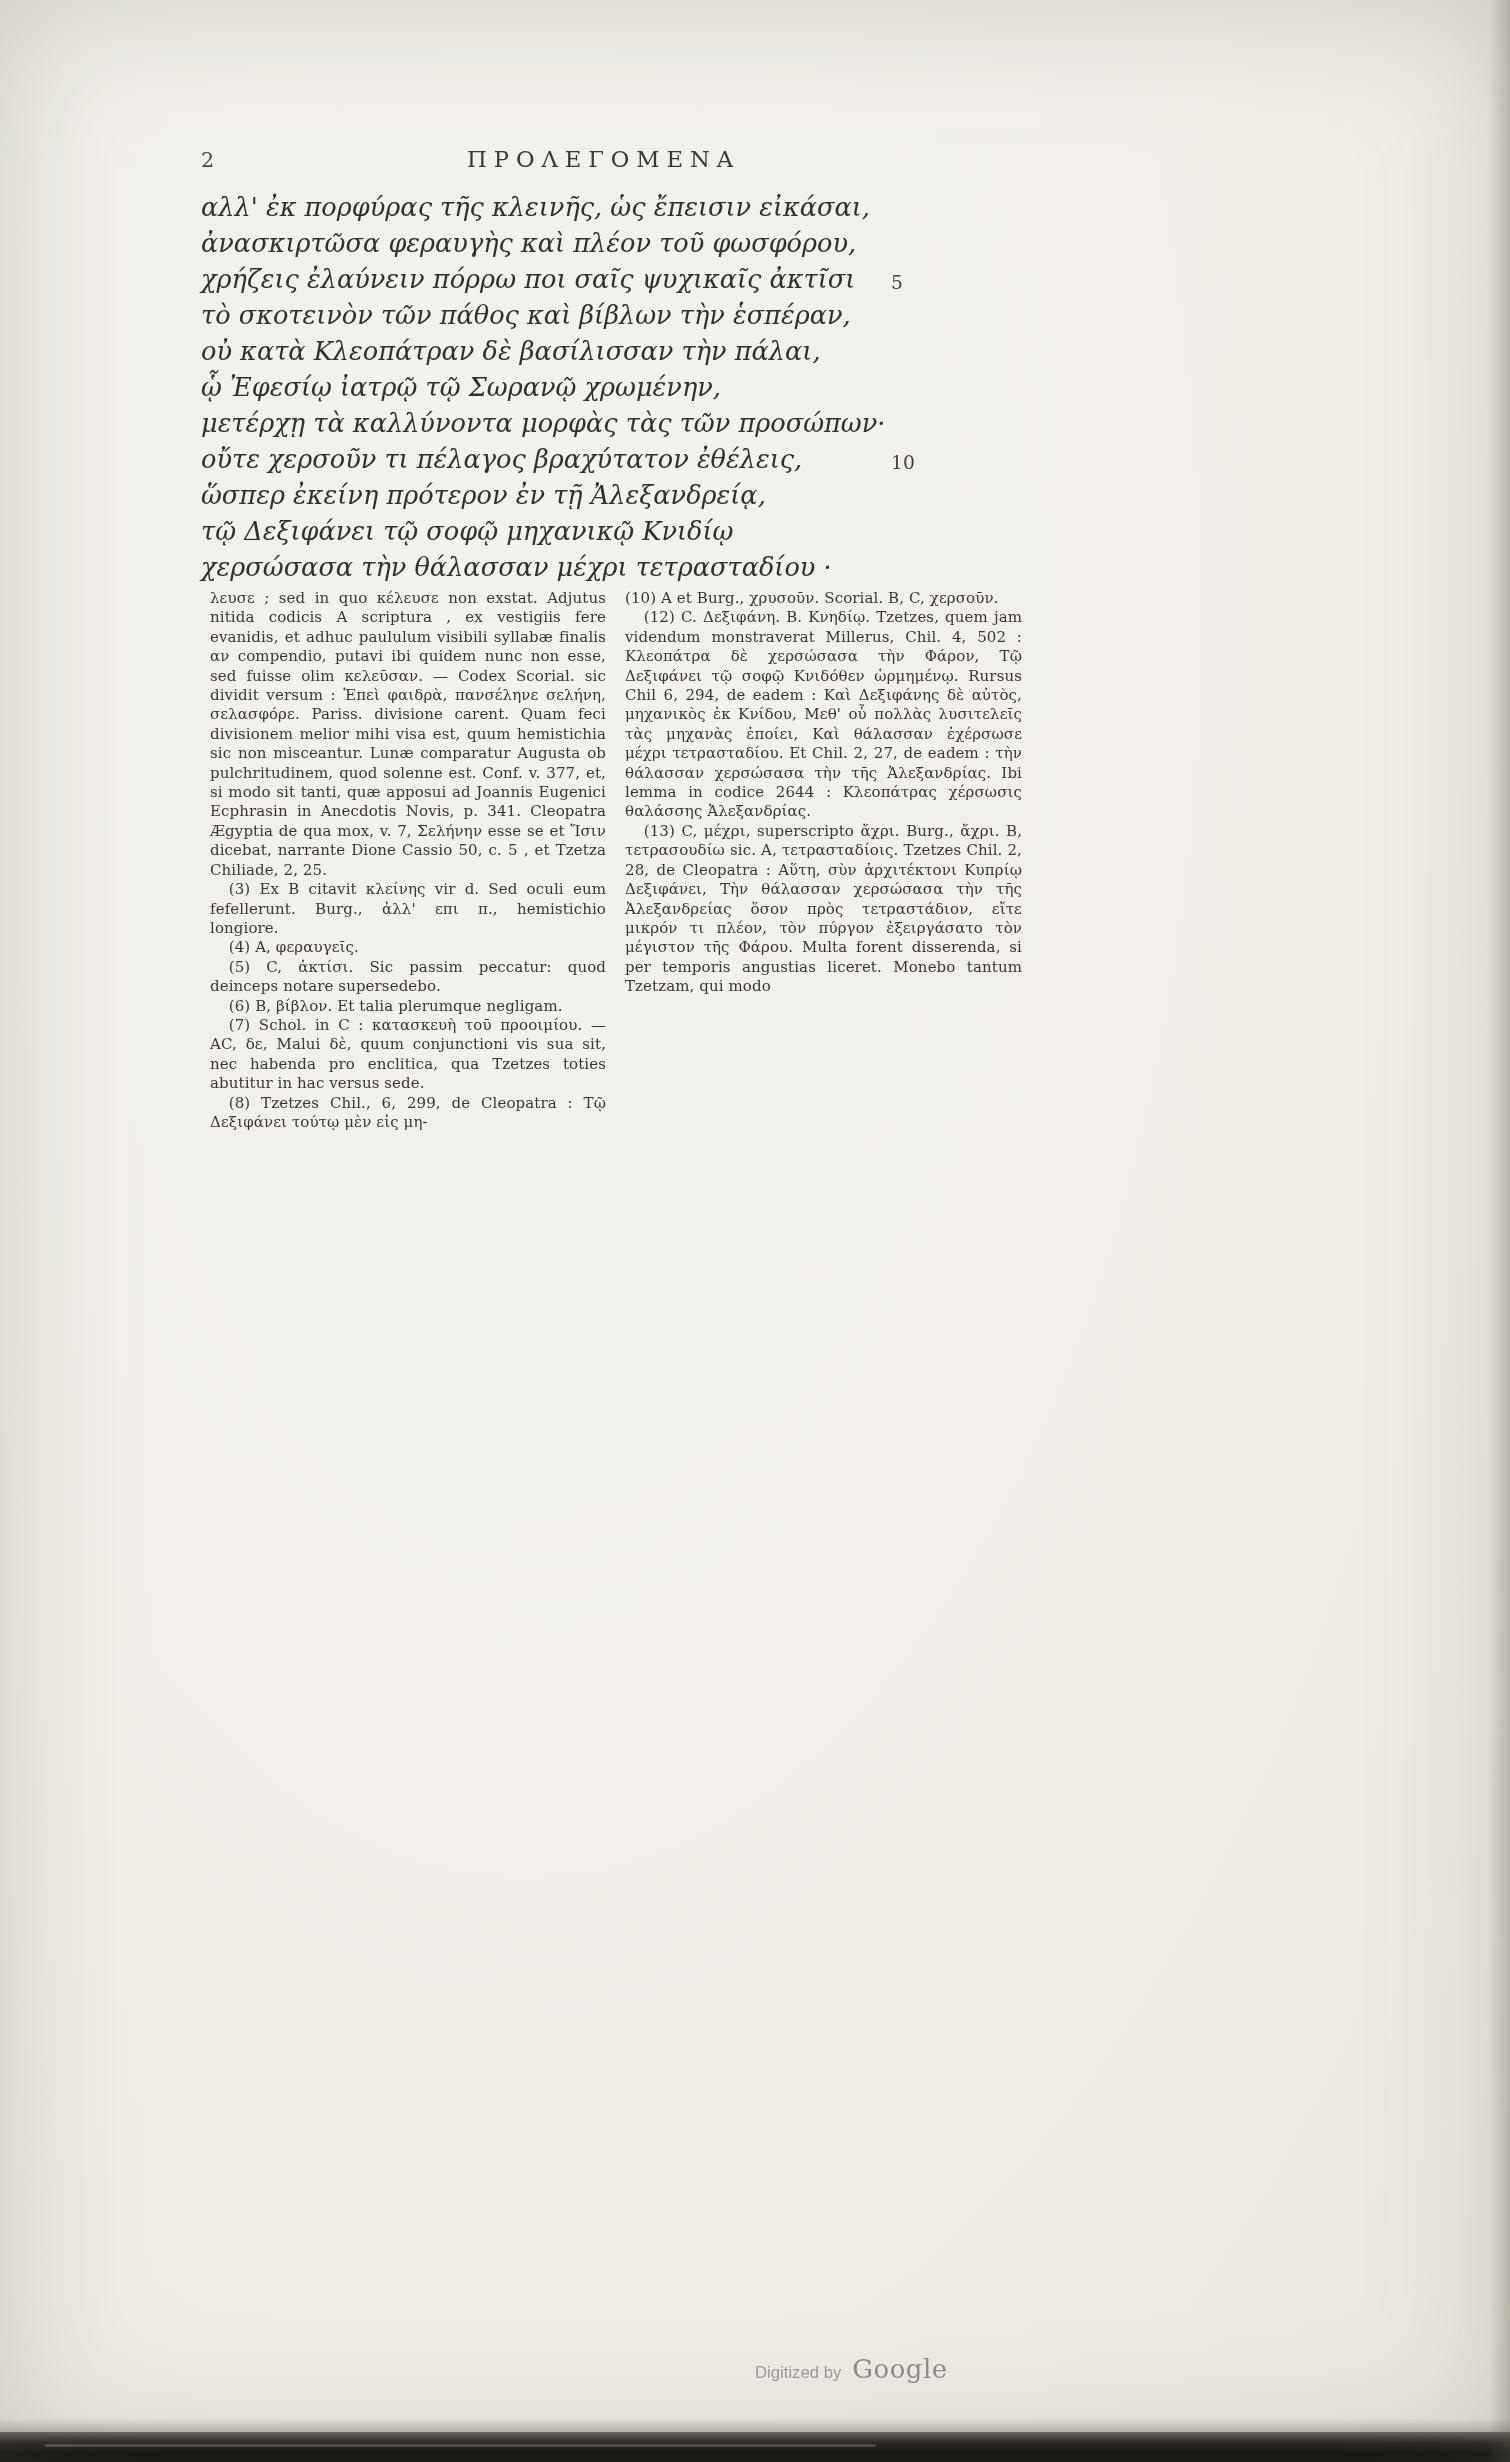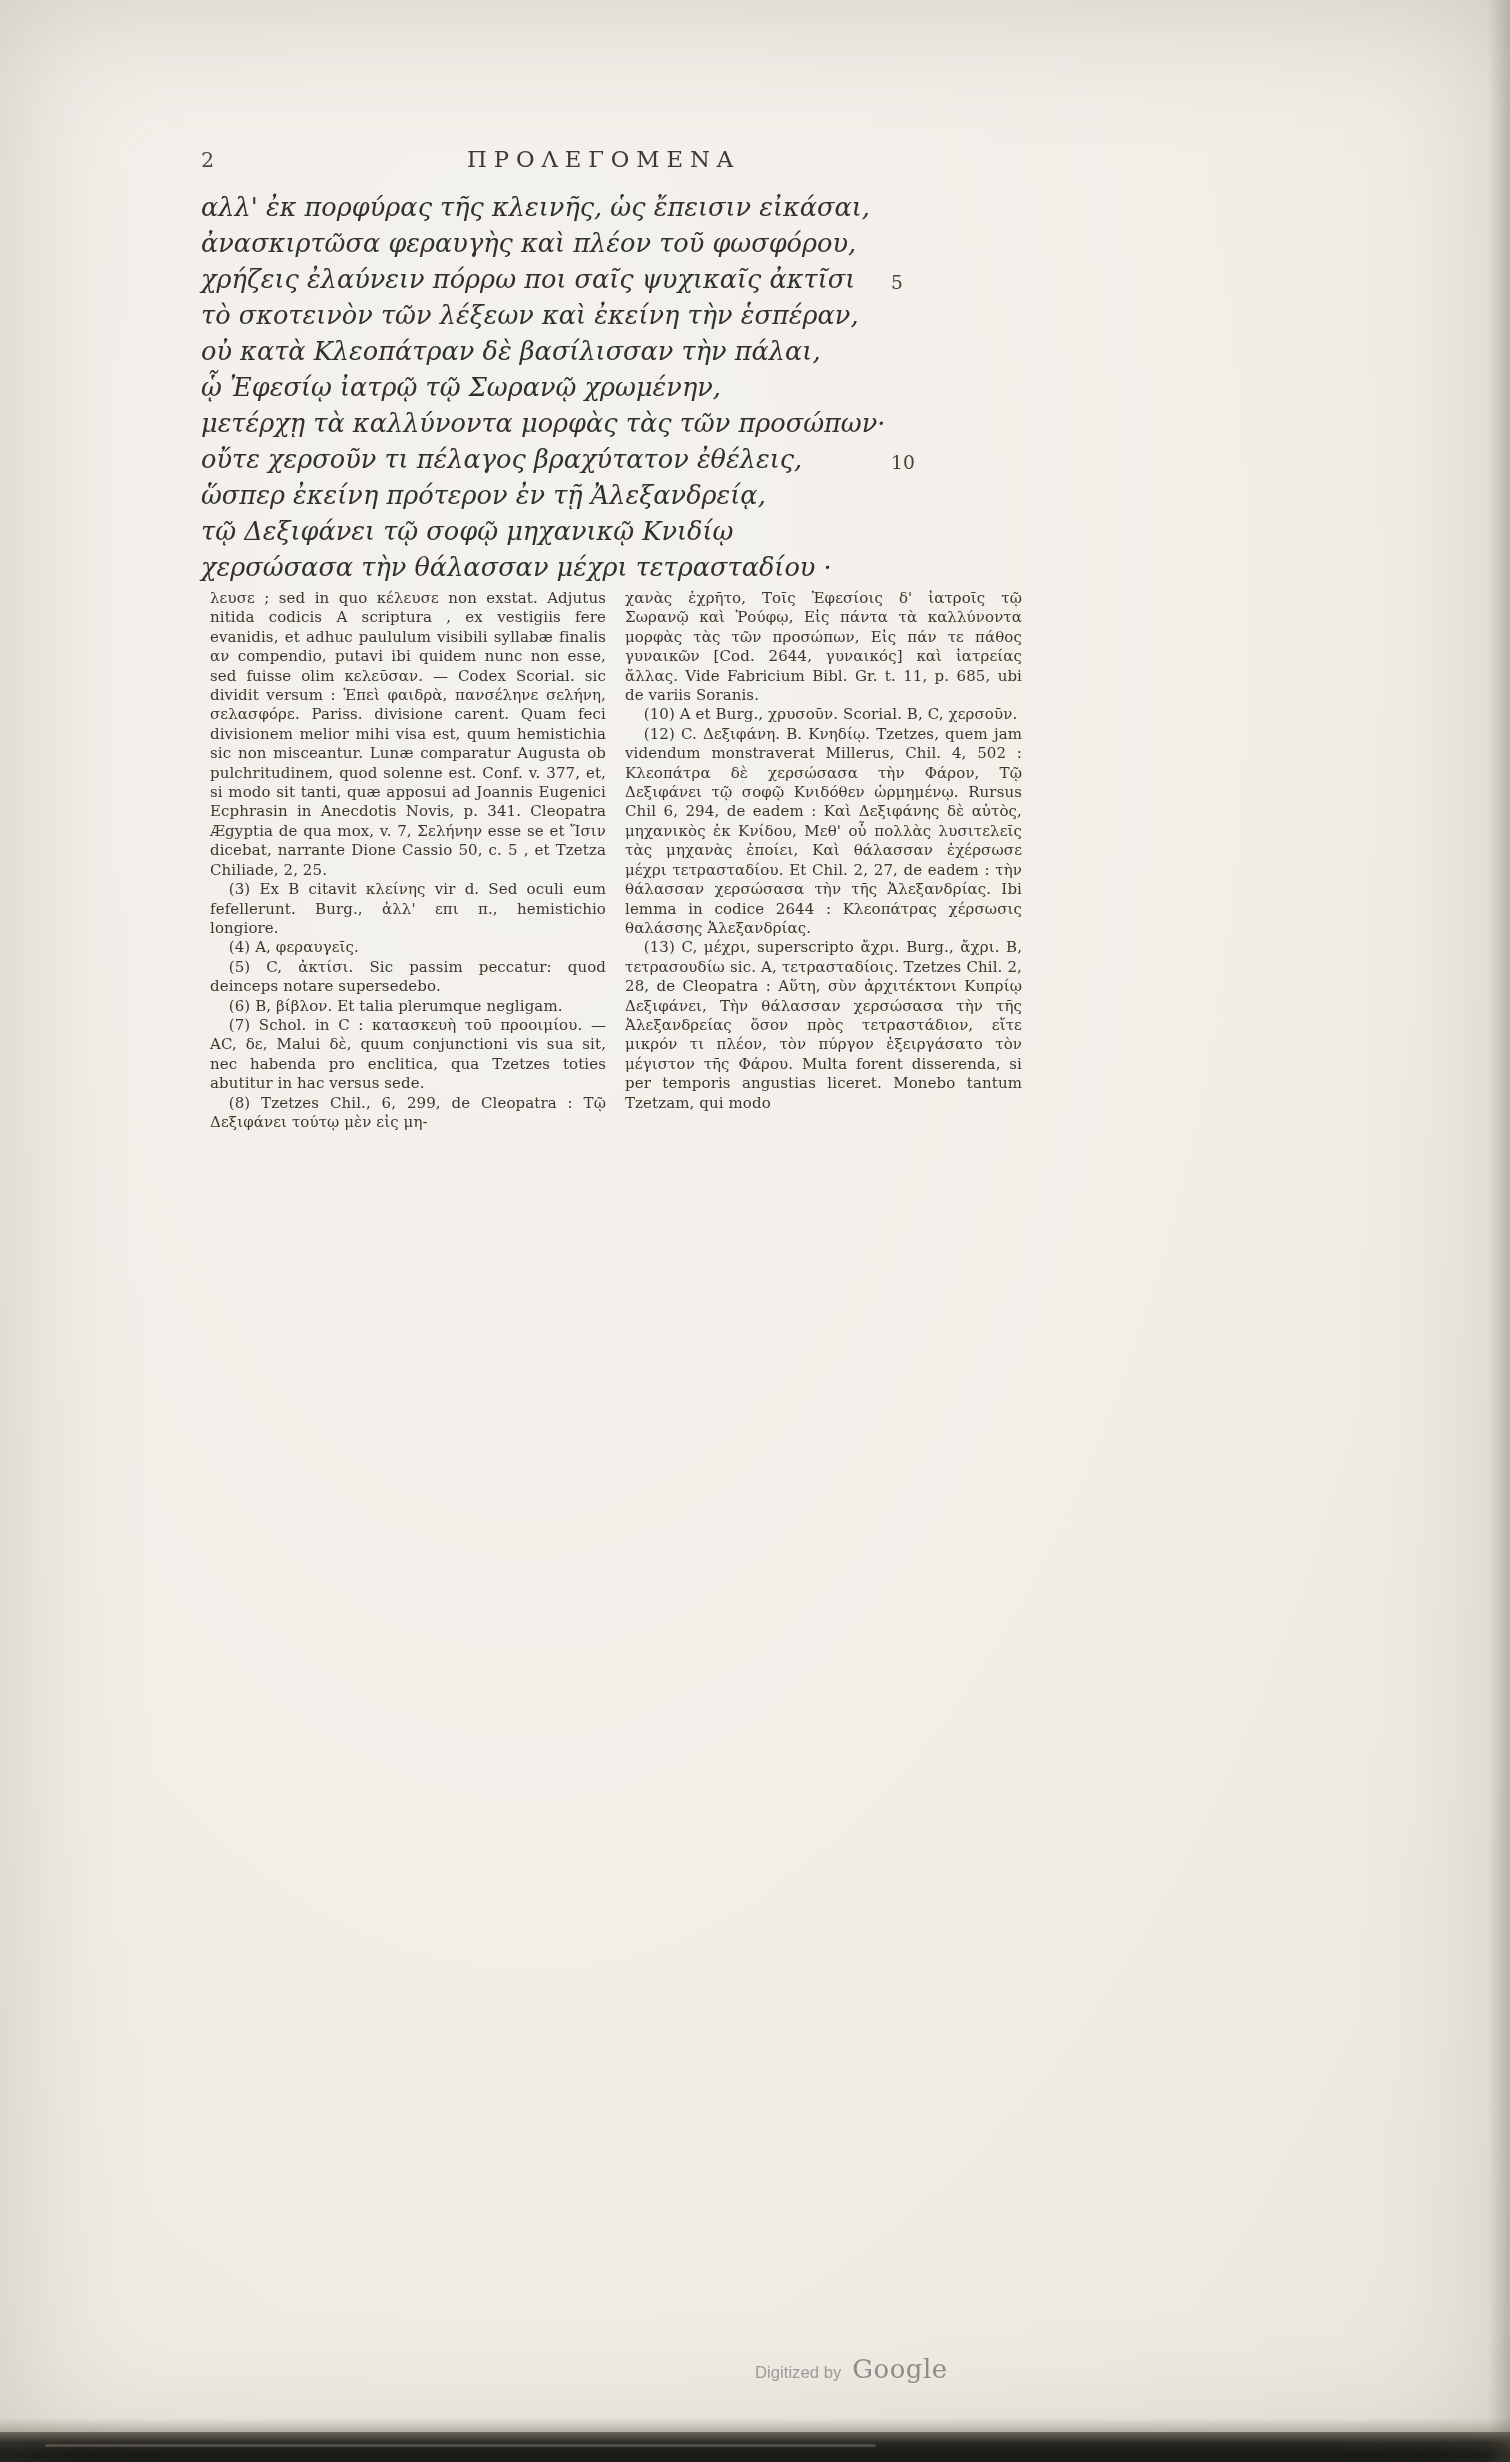--- a/index.html
+++ b/index.html
@@ -89,21 +89,21 @@
     </div>
       <div class="vline">
       <span class="vtext">ἀνασκιρτῶσα φεραυγὴς καὶ πλέον τοῦ φωσφόρου,</span>
       <span class="vnum"></span>
     </div>
       <div class="vline">
       <span class="vtext">χρήζεις ἐλαύνειν πόρρω ποι σαῖς ψυχικαῖς ἀκτῖσι</span>
       <span class="vnum">5</span>
     </div>
       <div class="vline">
-      <span class="vtext">τὸ σκοτεινὸν τῶν λέξεων καὶ ἐκείνη τὴν ἑσπέραν,</span>
+      <span class="vtext">τὸ σκοτεινὸν τῶν πάθος καὶ βίβλων τὴν ἑσπέραν,</span>
       <span class="vnum"></span>
     </div>
       <div class="vline">
       <span class="vtext">οὐ κατὰ Κλεοπάτραν δὲ βασίλισσαν τὴν πάλαι,</span>
       <span class="vnum"></span>
     </div>
       <div class="vline">
       <span class="vtext">ᾧ Ἐφεσίῳ ἰατρῷ τῷ Σωρανῷ χρωμένην,</span>
       <span class="vnum"></span>
     </div>
@@ -135,21 +135,20 @@
     <p class="note">λευσε ; sed in quo κέλευσε non exstat. Adjutus nitida codicis A scriptura , ex vestigiis fere evanidis, et adhuc paululum visibili syllabæ finalis αν compendio, putavi ibi quidem nunc non esse, sed fuisse olim κελεῦσαν. — Codex Scorial. sic dividit versum : Ἐπεὶ φαιδρὰ, πανσέληνε σελήνη, σελασφόρε. Pariss. divisione carent. Quam feci divisionem melior mihi visa est, quum hemistichia sic non misceantur. Lunæ comparatur Augusta ob pulchritudinem, quod solenne est. Conf. v. 377, et, si modo sit tanti, quæ apposui ad Joannis Eugenici Ecphrasin in Anecdotis Novis, p. 341. Cleopatra Ægyptia de qua mox, v. 7, Σελήνην esse se et Ἴσιν dicebat, narrante Dione Cassio 50, c. 5 , et Tzetza Chiliade, 2, 25.</p>
         <p class="note">(3) Ex B citavit κλείνης vir d. Sed oculi eum fefellerunt. Burg., ἀλλ' επι π., hemistichio longiore.</p>
         <p class="note">(4) A, φεραυγεῖς.</p>
         <p class="note">(5) C, ἀκτίσι. Sic passim peccatur: quod deinceps notare supersedebo.</p>
         <p class="note">(6) B, βίβλον. Et talia plerumque negligam.</p>
         <p class="note">(7) Schol. in C : κατασκευὴ τοῦ προοιμίου. — AC, δε, Malui δὲ, quum conjunctioni vis sua sit, nec habenda pro enclitica, qua Tzetzes toties abutitur in hac versus sede.</p>
         <p class="note">(8) Tzetzes Chil., 6, 299, de Cleopatra : Τῷ Δεξιφάνει τούτῳ μὲν εἰς μη-</p>
       </div>
     <div class="col col-right">
 
-    <p class="note">χανὰς ἐχρῆτο, Τοῖς Ἐφεσίοις δ' ἰατροῖς τῷ Σωρανῷ καὶ Ῥούφῳ, Εἰς πάντα τὰ καλλύνοντα μορφὰς τὰς τῶν προσώπων, Εἰς πάν τε πάθος γυναικῶν [Cod. 2644, γυναικός] καὶ ἰατρείας ἄλλας. Vide Fabricium Bibl. Gr. t. 11, p. 685, ubi de variis Soranis.</p>
         <p class="note">(10) A et Burg., χρυσοῦν. Scorial. B, C, χερσοῦν.</p>
         <p class="note">(12) C. Δεξιφάνη. B. Κνηδίῳ. Tzetzes, quem jam videndum monstraverat Millerus, Chil. 4, 502 : Κλεοπάτρα δὲ χερσώσασα τὴν Φάρον, Τῷ Δεξιφάνει τῷ σοφῷ Κνιδόθεν ὡρμημένῳ. Rursus Chil 6, 294, de eadem : Καὶ Δεξιφάνης δὲ αὐτὸς, μηχανικὸς ἐκ Κνίδου, Μεθ' οὗ πολλὰς λυσιτελεῖς τὰς μηχανὰς ἐποίει, Καὶ θάλασσαν ἐχέρσωσε μέχρι τετρασταδίου. Et Chil. 2, 27, de eadem : τὴν θάλασσαν χερσώσασα τὴν τῆς Ἀλεξανδρίας. Ibi lemma in codice 2644 : Κλεοπάτρας χέρσωσις θαλάσσης Ἀλεξανδρίας.</p>
         <p class="note">(13) C, μέχρι, superscripto ἄχρι. Burg., ἄχρι. B, τετρασουδίω sic. A, τετρασταδίοις. Tzetzes Chil. 2, 28, de Cleopatra : Αὕτη, σὺν ἀρχιτέκτονι Κυπρίῳ Δεξιφάνει, Τὴν θάλασσαν χερσώσασα τὴν τῆς Ἀλεξανδρείας ὅσον πρὸς τετραστάδιον, εἴτε μικρόν τι πλέον, τὸν πύργον ἐξειργάσατο τὸν μέγιστον τῆς Φάρου. Multa forent disserenda, si per temporis angustias liceret. Monebo tantum Tzetzam, qui modo</p>
       </div>
   </div>
 
   <div class="watermark">
     <span>Digitized by</span>
     <span class="google">Google</span>
   </div>

